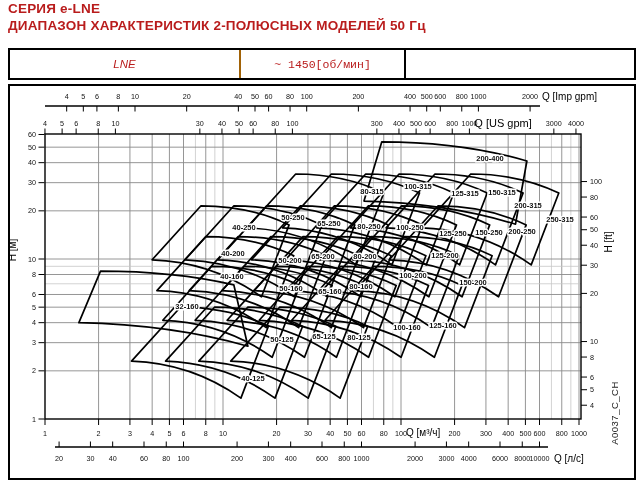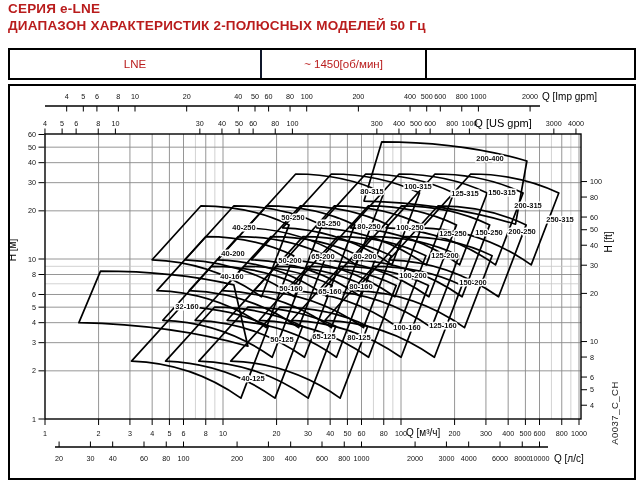--- a/index.html
+++ b/index.html
@@ -1,22 +1,22 @@
 <!DOCTYPE html>
 <html><head>
 <meta charset="utf-8">
 <style>
   html,body{margin:0;padding:0;background:#fff;}
   .page{position:relative;width:642px;height:489px;background:#fff;
         font-family:"Liberation Sans","DejaVu Sans",sans-serif;color:#b91c1c;overflow:hidden;}
   .titles{position:absolute;left:8px;top:1px;font-weight:bold;font-size:13.5px;line-height:16.5px;letter-spacing:.2px;}
   .spec-table{position:absolute;left:8px;top:48px;width:624px;height:28px;border:2px solid #000;display:flex;}
   .spec-cell{display:flex;align-items:center;justify-content:center;font-size:11.5px;}
-  .spec-cell.c1{width:250px;}
-  .spec-cell.c2{width:163px;border-left:2px solid #0f172a;border-right:2px solid #000;}
+  .spec-cell.c1{width:229px;font-style:italic;}
+  .spec-cell.c2{width:163px;border-left:2px solid #a16207;border-right:2px solid #000;font-family:Liberation Mono, monospace;}
   .spec-cell.c3{flex:1;}
   .chart-box{position:absolute;left:8px;top:84px;width:624px;height:392px;border:2px solid #000;background:#fff;}
   svg text{font-family:"Liberation Sans","DejaVu Sans",sans-serif;}
   .tick-lbl{font-size:7.2px;fill:#111;}
   .unit-lbl{font-size:10px;fill:#000;}
   .unit-lbl.big{font-size:11px;}
   .env{fill:none;stroke:#000;stroke-width:1.7;stroke-linejoin:round;}
   .env-lbl{font-size:7.5px;fill:#111;stroke:#fff;stroke-width:2.8px;paint-order:stroke;font-weight:bold;}
   .g1{stroke:#8a8a8a;stroke-width:0.9;}
   .g2{stroke:#c6c6c6;stroke-width:0.8;}

